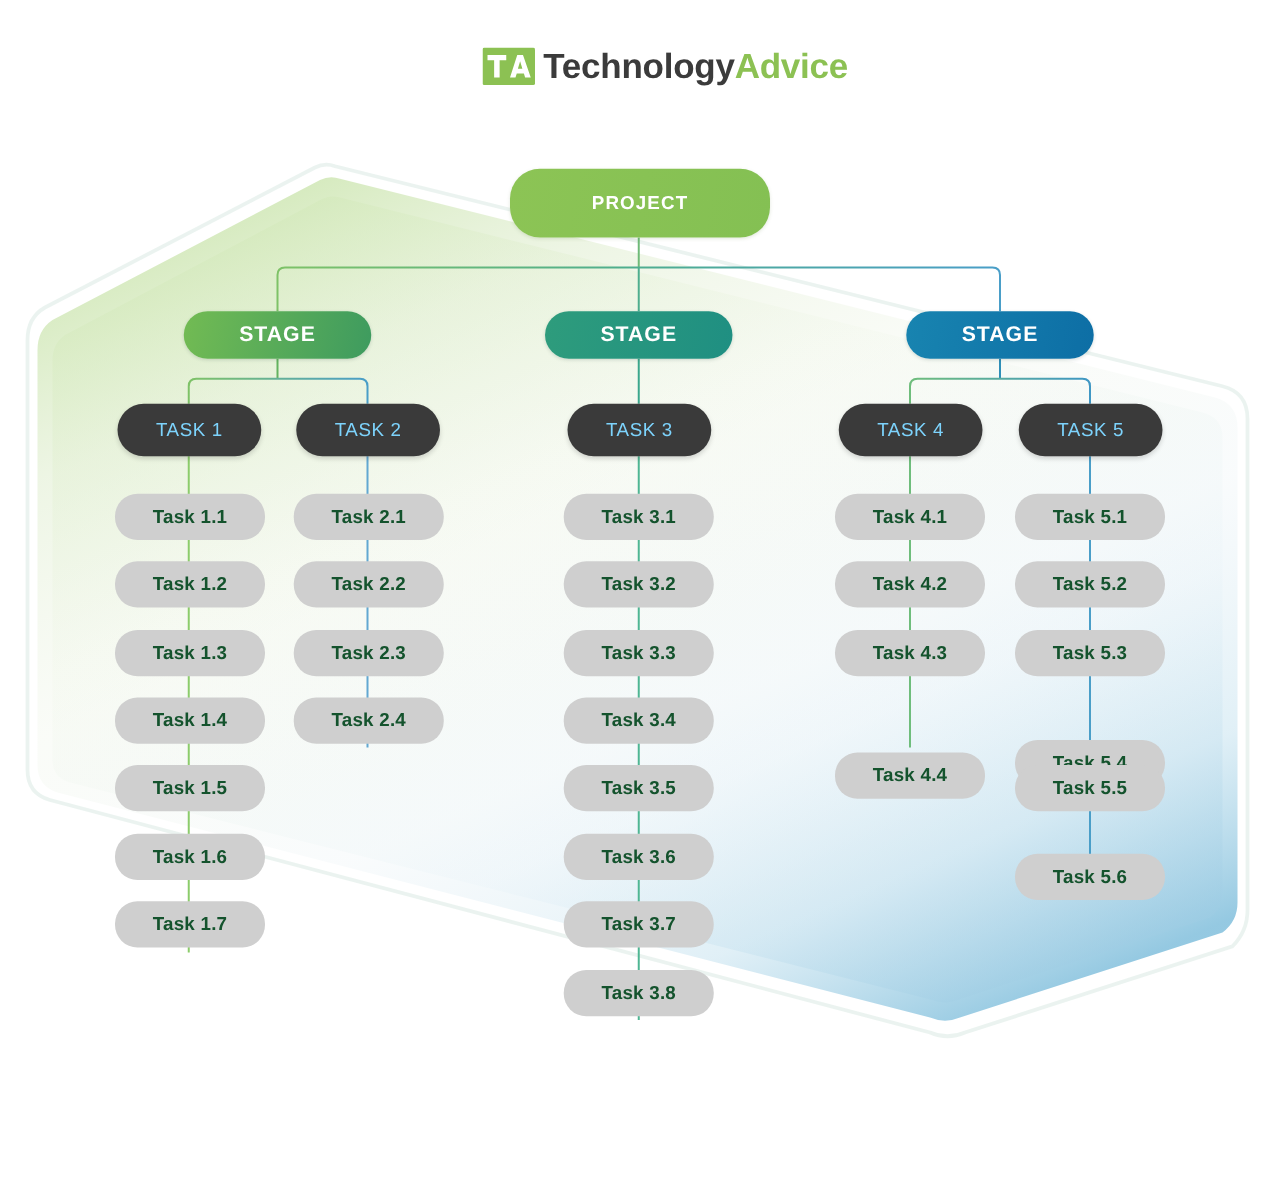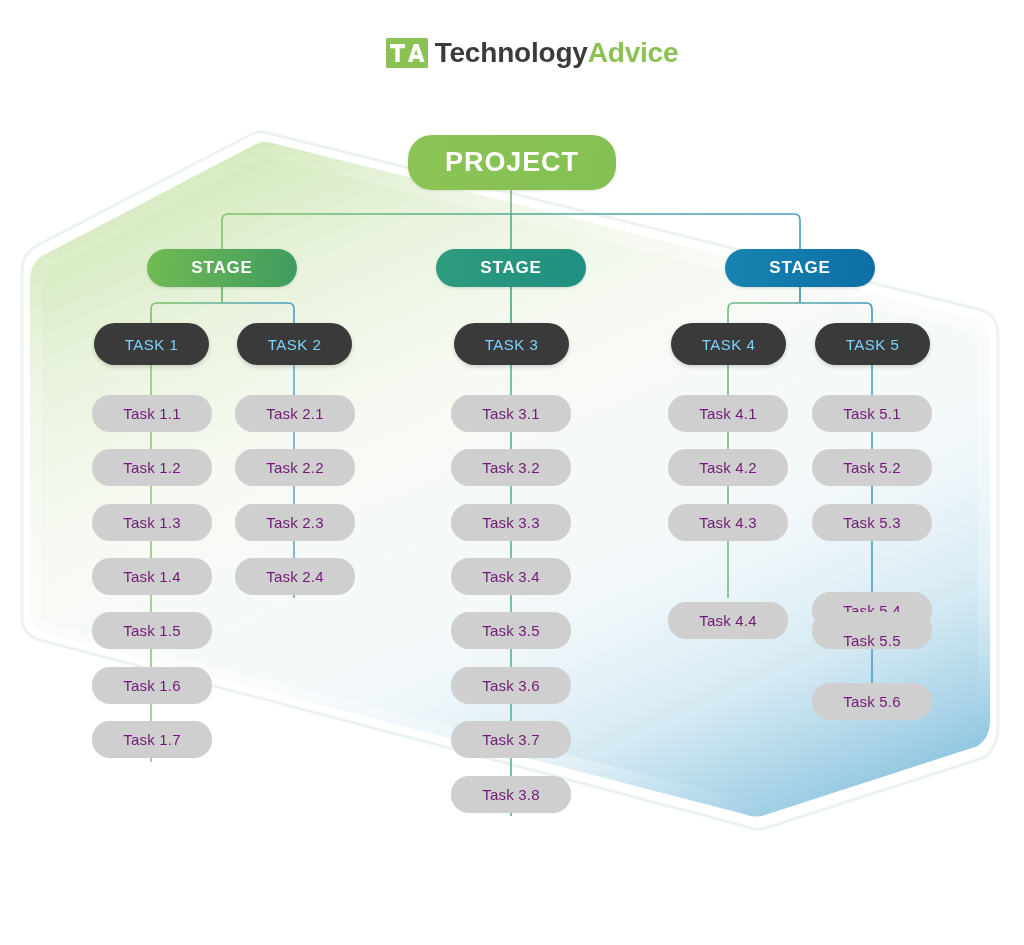--- a/index.html
+++ b/index.html
@@ -66,21 +66,21 @@
     align-items: center;
     justify-content: center;
     text-align: center;
     white-space: nowrap;
   }
 
   .node-project {
     border-radius: 24px;
     background: linear-gradient(100deg, #8cc455 0%, #84c053 100%);
     color: #ffffff;
-    font-size: 27px;
+    font-size: 15px;
     font-weight: 700;
     letter-spacing: 0.9px;
     box-shadow: 0 1px 3px rgba(90,120,60,0.18);
   }
 
   .node-stage {
     border-radius: 20px;
     color: #ffffff;
     font-size: 17px;
     font-weight: 700;
@@ -97,23 +97,23 @@
     color: #7dd3fc;
     font-size: 15px;
     font-weight: 400;
     letter-spacing: 0.5px;
     box-shadow: 0 2px 4px rgba(0,0,0,0.16);
   }
 
   .node-subtask {
     border-radius: 18px;
     background: #cfcfcf;
-    color: #701a75;
+    color: #14532d;
     font-size: 15px;
-    font-weight: 400;
+    font-weight: 700;
     letter-spacing: 0.2px;
   }
 </style>
 </head>
 <body>
 
 <div id="root">
 
   <svg id="bg-hex" viewBox="0 0 1024 945" preserveAspectRatio="none">
     <defs>
@@ -301,20 +301,20 @@
     </div>
   <div class="node node-subtask" style="left:812px; top:449px; width:120px; height:37px;">
       <span>Task 5.2</span>
     </div>
   <div class="node node-subtask" style="left:812px; top:504px; width:120px; height:37px;">
       <span>Task 5.3</span>
     </div>
   <div class="node node-subtask" style="left:812px; top:558px; width:120px; height:37px;margin-top:34px;">
       <span>Task 5.4</span>
     </div>
-  <div class="node node-subtask" style="left:812px; top:612px; width:120px; height:37px;align-items:flex-end;">
+  <div class="node node-subtask" style="left:812px; top:612px; width:120px; height:37px;">
       <span>Task 5.5</span>
     </div>
   <div class="node node-subtask" style="left:812px; top:667px; width:120px; height:37px;margin-top:16px;">
       <span>Task 5.6</span>
     </div>
 
 </div>
 
 </body></html>

